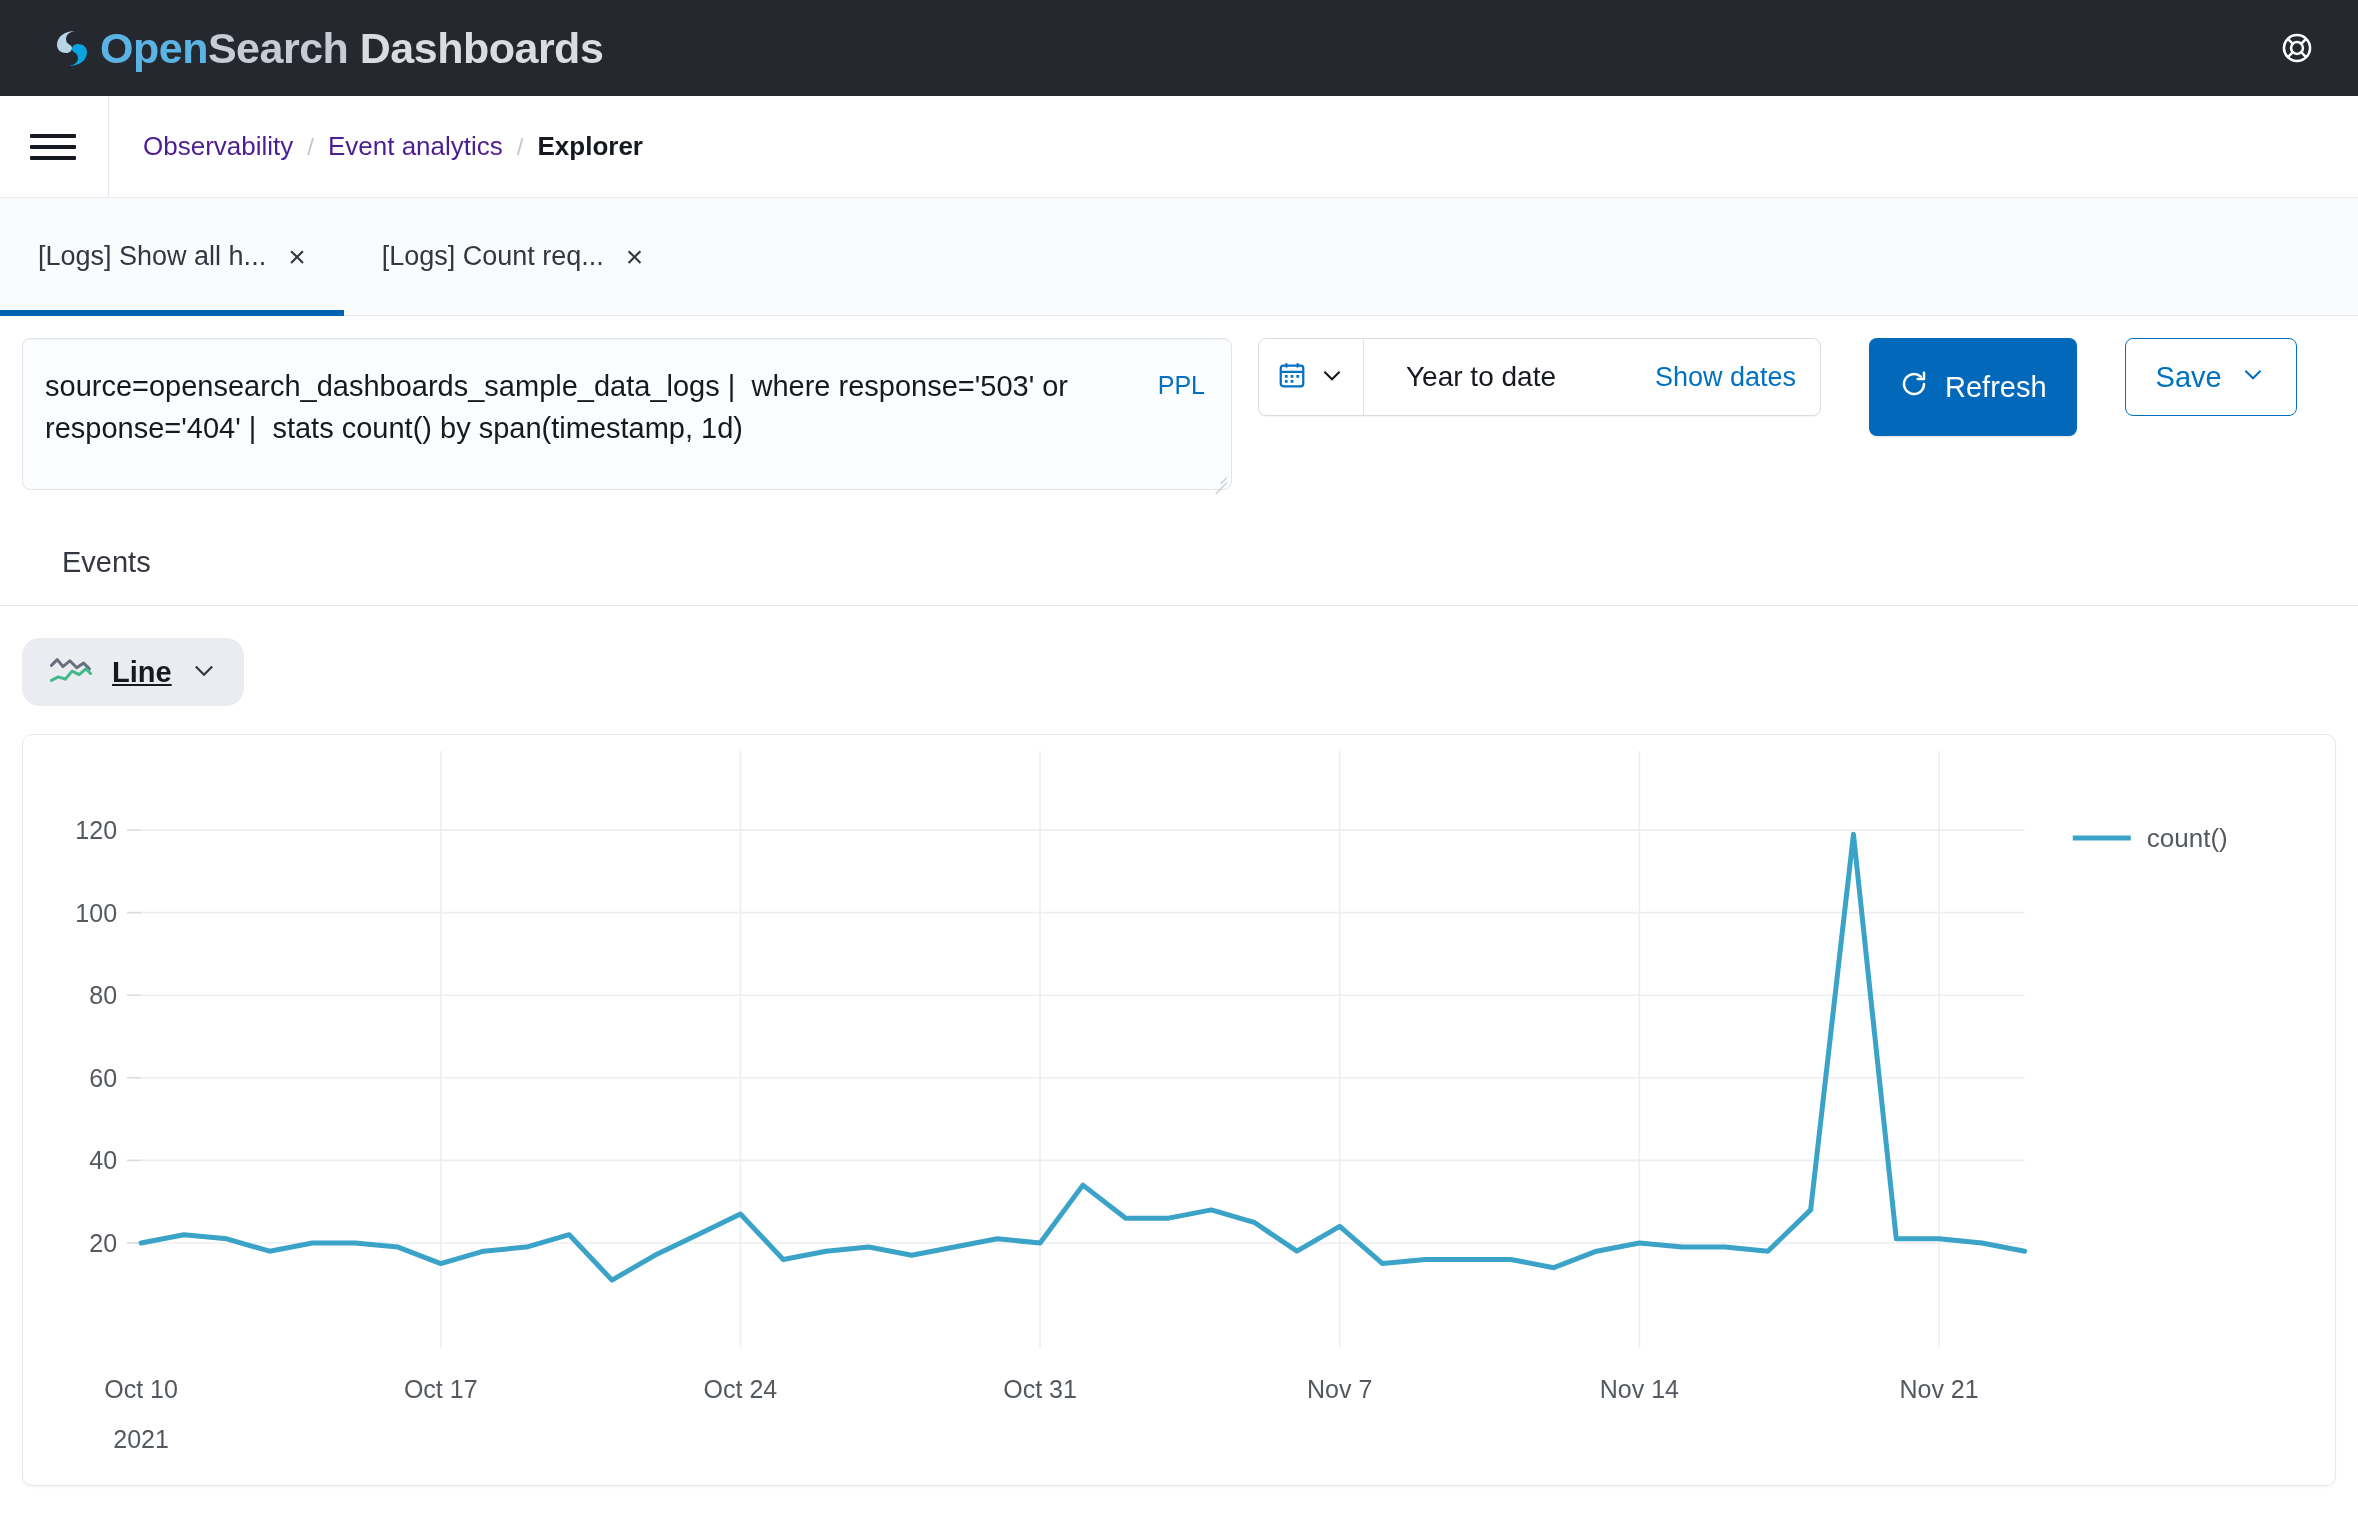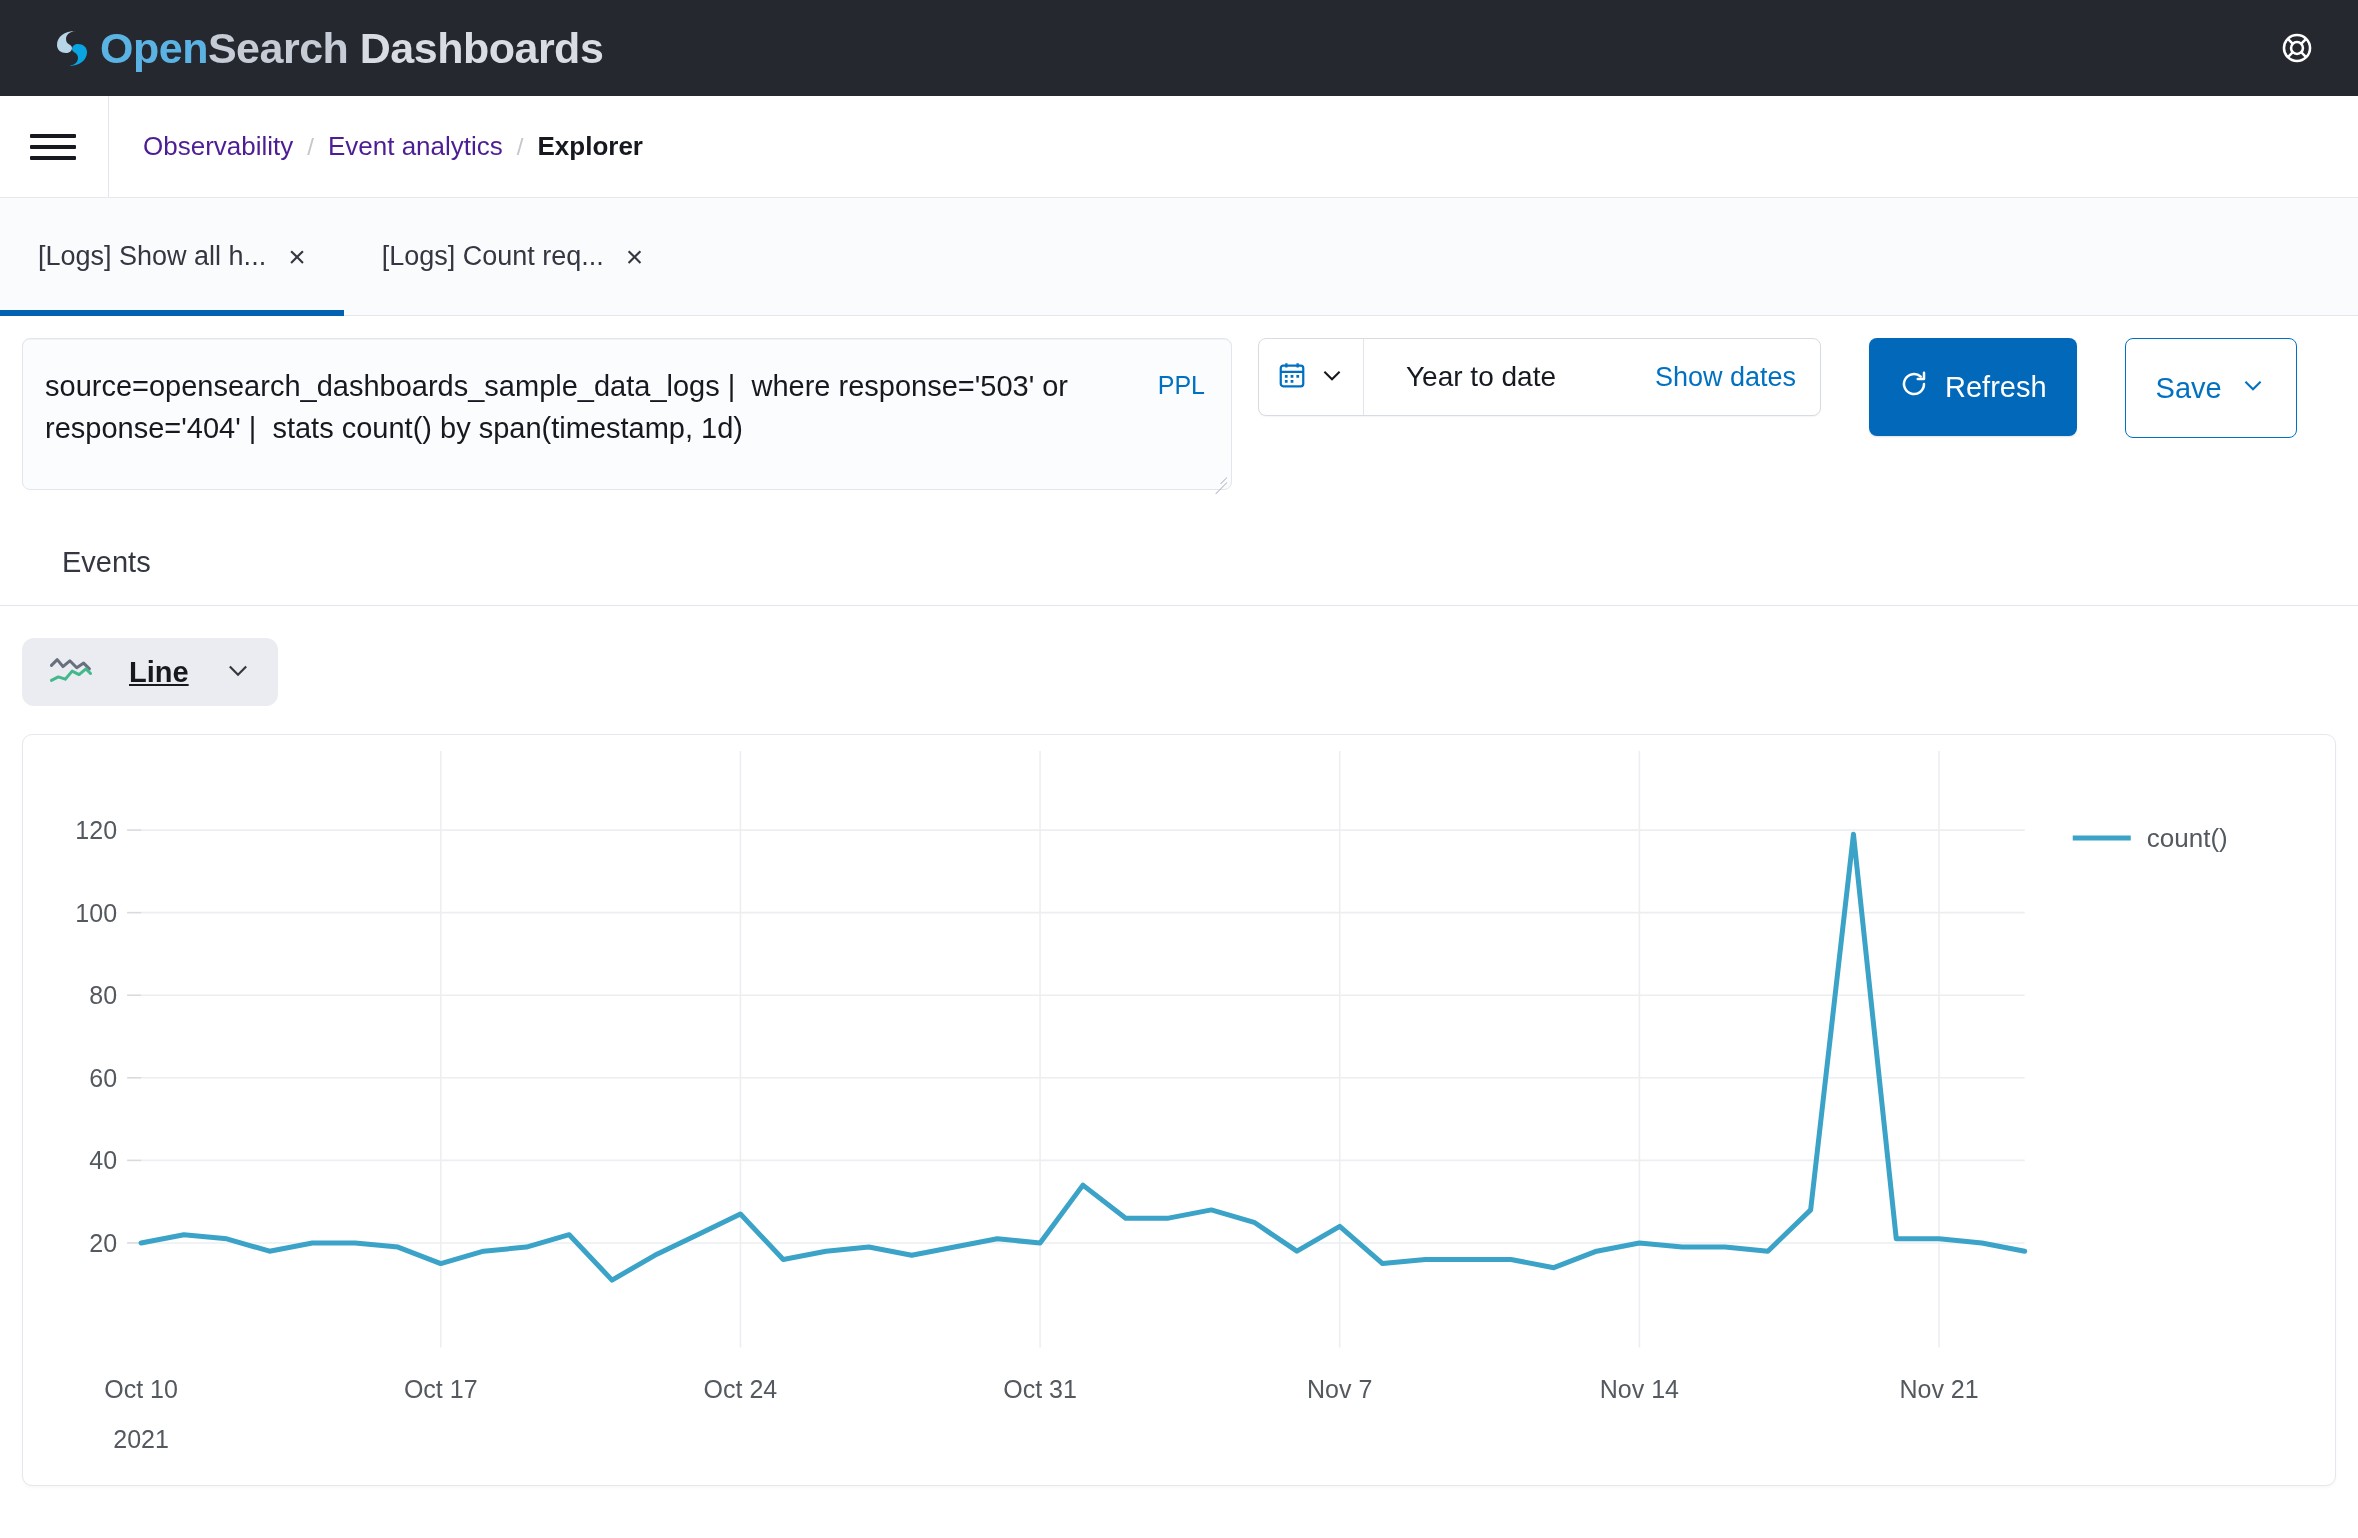--- a/index.html
+++ b/index.html
@@ -166,21 +166,21 @@
     font-size: 29px;
     font-family: inherit;
     font-weight: 400;
     padding: 0 30px;
     display: flex; align-items: center; gap: 16px;
     cursor: pointer;
     box-shadow: 0 1px 2px rgba(0,0,0,0.12);
     margin-left: 22px;
   }
   .btn-save {
-    height: 100px;
+    height: 78px;
     background: #ffffff;
     color: #0071c2;
     border: 1px solid #0071c2;
     border-radius: 8px;
     font-size: 29px;
     font-family: inherit;
     padding: 0 30px;
     display: flex; align-items: center; gap: 18px;
     cursor: pointer;
     margin-left: 22px;
@@ -206,25 +206,25 @@
   .vtab.active { color: #16191f; }
   .vtab.active::after {
     content: "";
     position: absolute; left: 0; right: 0; bottom: -1px;
     height: 6px; background: #0062b1;
   }
 
   
   .chartsel-row { padding: 32px 22px 0 22px; }
   .chartsel {
-    display: inline-flex; align-items: center; gap: 35px;
+    display: inline-flex; align-items: center; gap: 18px;
     height: 68px;
     padding: 0 26px;
     background: #eaecf1;
-    border-radius: 12px;
+    border-radius: 18px;
     cursor: pointer;
   }
   .chartsel-label {
     font-size: 29px; color: #16191f; font-weight: 700;
     text-decoration: underline;
   }
 
   
   .panel {
     margin: 28px 22px 0 22px;

